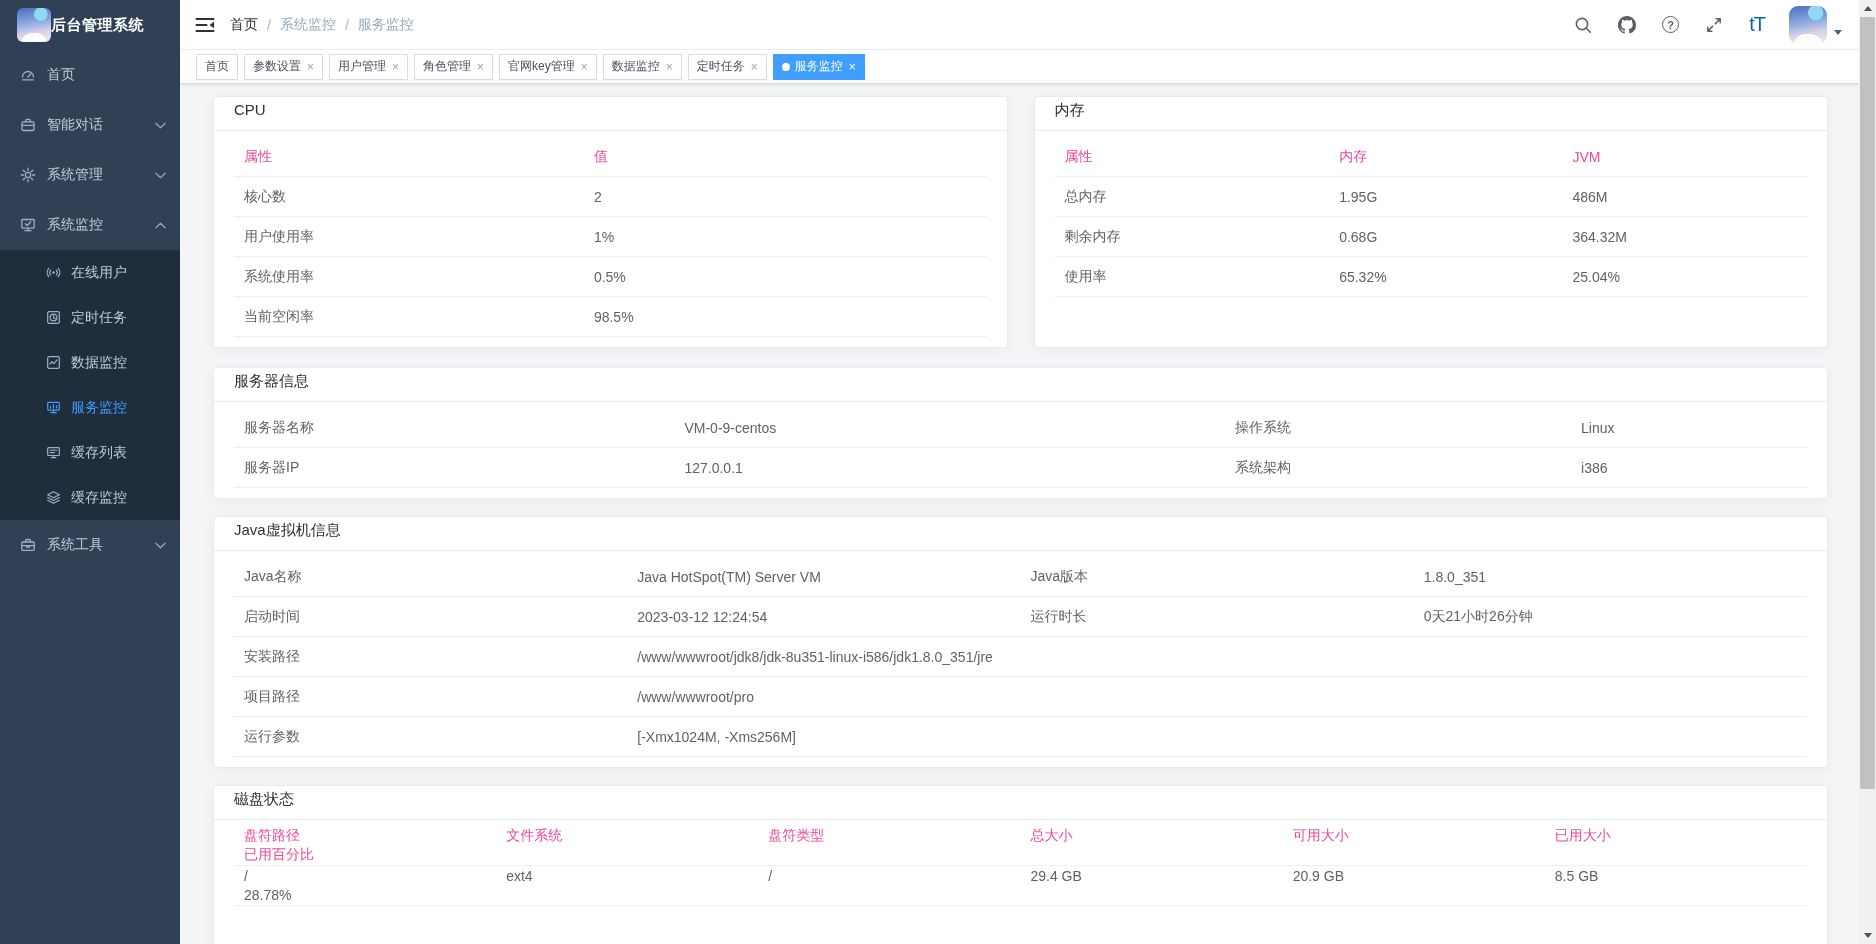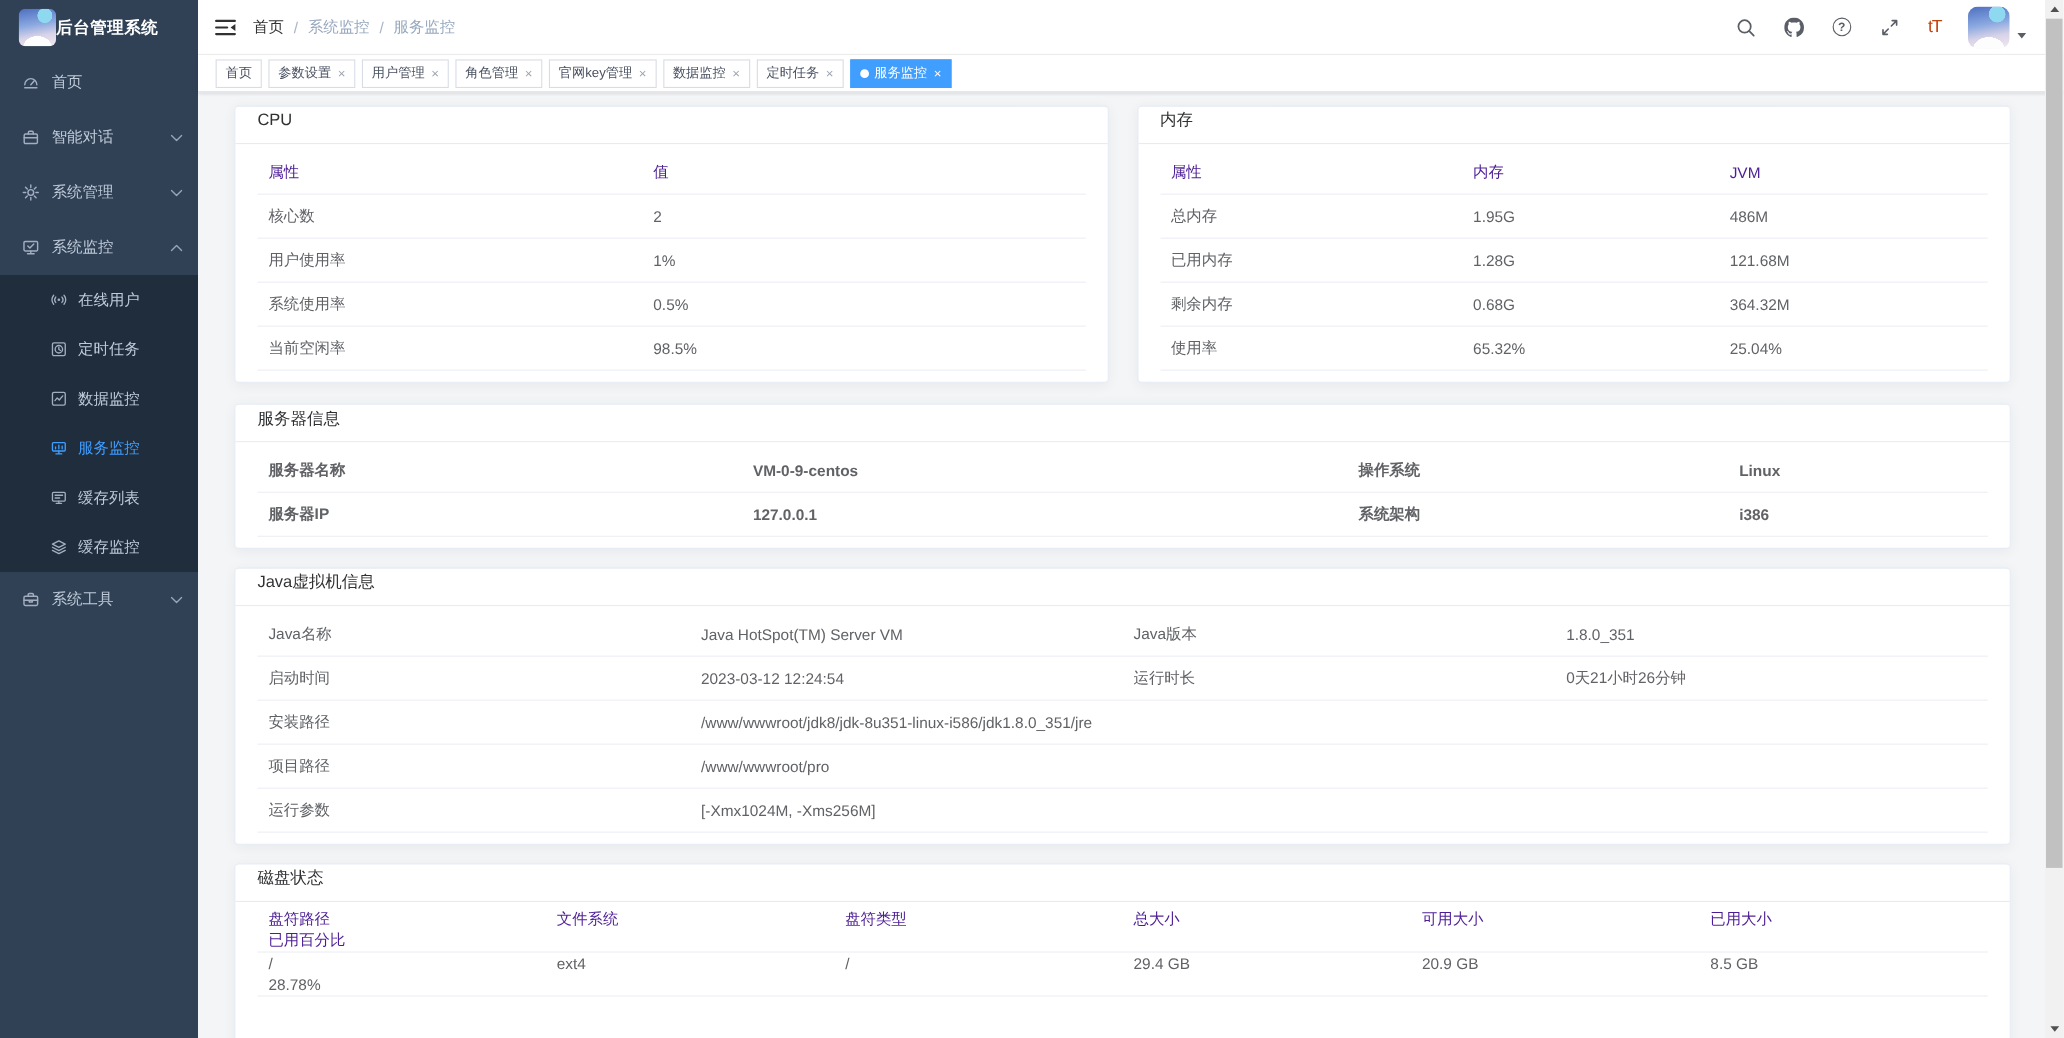--- a/index.html
+++ b/index.html
@@ -40,21 +40,21 @@
   .hamburger { width: 20px; height: 18px; color: #303133; margin-right: 15px; cursor: pointer; flex: none; }
   .breadcrumb { font-size: 14px; display: flex; gap: 9px; align-items: center; }
   .bc-home { color: #303133; cursor: pointer; }
   .bc-sep { color: #aab4c5; }
   .bc-link { color: #97a8be; }
   .nav-right { margin-left: auto; display: flex; align-items: center; }
   .nav-icon { width: 18px; height: 18px; color: #5a5e66; margin-left: 26px; cursor: pointer; flex: none; }
   .q-icon { width: 17px; height: 17px; border-radius: 50%; border: 1.5px solid #5a5e66; color: #5a5e66;
             font-size: 11px; font-weight: bold; display: flex; align-items: center; justify-content: center;
             margin-left: 26px; cursor: pointer; }
-  .tT { font-size: 16px; color: #c2410c; margin-left: 26px; cursor: pointer; letter-spacing: -1px; }
+  .tT { font-size: 20px; color: #0369a1; margin-left: 26px; cursor: pointer; letter-spacing: -1px; }
   .avatar { width: 38px; height: 38px; border-radius: 9px; margin-left: 24px; cursor: pointer; flex: none; }
   .caret { width: 0; height: 0; border-left: 4px solid transparent; border-right: 4px solid transparent;
            border-top: 5px solid #5a5e66; margin: 16px 0 0 7px; cursor: pointer; }
 
   .tags-bar { height: 34px; background: #fff; border-bottom: 1px solid #d8dce5;
               box-shadow: 0 1px 3px rgba(0,0,0,.10); display: flex; align-items: center;
               padding-left: 16px; gap: 6px; position: relative; z-index: 2; }
   .tag { height: 26px; border: 1px solid #d8dce5; background: #fff; color: #495060; font-size: 12px;
          padding: 0 8px; display: inline-flex; align-items: center; gap: 5px; cursor: pointer; white-space: nowrap; }
   .tag .dot { width: 8px; height: 8px; border-radius: 50%; background: #fff; }
@@ -68,25 +68,25 @@
   .cards-row .card { flex: 1; min-width: 0; }
   .card { background: #fff; border: 1px solid #e6ebf5; border-radius: 4px; box-shadow: 0 2px 12px rgba(0,0,0,.05); }
   .card-header { padding: 4px 20px 11px; border-bottom: 1px solid #e6ebf5; font-size: 15px; line-height: 18px; color: #303133; }
   .card-body { padding: 6px 20px 10px; }
   .mt { margin-top: 17px; }
   .mt-lg { margin-top: 19px; }
   .card-disk { min-height: 170px; }
 
   .tr { display: grid; height: 40px; align-items: center; border-bottom: 1px solid #ebeef5;
         color: #606266; font-size: 14px; }
-  .tr.head { color: #4c1d95; }
+  .tr.head { color: #ec4899; }
   .cell { padding-left: 10px; overflow: hidden; text-overflow: ellipsis; white-space: nowrap; }
   .tbl-cpu  .tr { grid-template-columns: 46.5% 53.5%; }
   .tbl-mem  .tr { grid-template-columns: 36.5% 31% 32.5%; }
-  .tbl-srv  .tr { grid-template-columns: 28% 35% 22% 15%; font-weight: bold; }
+  .tbl-srv  .tr { grid-template-columns: 28% 35% 22% 15%; }
   .tbl-jvm  .tr-4 { grid-template-columns: 25% 25% 25% 25%; }
   .tbl-jvm  .tr-2 { grid-template-columns: 25% 75%; }
   .tbl-disk .tr { grid-template-columns: repeat(6, 1fr); }
 
   
   .scrollbar { position: absolute; top: 0; right: 0; width: 17px; height: 100%; background: #f1f1f1; z-index: 10; }
   .sb-btn { position: absolute; left: 0; width: 17px; height: 17px; display: flex; align-items: center; justify-content: center; cursor: pointer; }
   .sb-btn.up { top: 0; }
   .sb-btn.down { bottom: 0; }
   .arr-up { width: 0; height: 0; border-left: 4px solid transparent; border-right: 4px solid transparent; border-bottom: 5px solid #505050; }
@@ -318,25 +318,20 @@
               <span class="cell">属性</span>
               <span class="cell">内存</span>
               <span class="cell">JVM</span>
             </div>
             <div class="tr">
               <span class="cell">总内存</span>
               <span class="cell">1.95G</span>
               <span class="cell">486M</span>
             </div>
             <div class="tr">
-              <span class="cell">已用内存</span>
-              <span class="cell">1.28G</span>
-              <span class="cell">121.68M</span>
-            </div>
-            <div class="tr">
               <span class="cell">剩余内存</span>
               <span class="cell">0.68G</span>
               <span class="cell">364.32M</span>
             </div>
             <div class="tr">
               <span class="cell">使用率</span>
               <span class="cell">65.32%</span>
               <span class="cell">25.04%</span>
             </div>
           </div>

